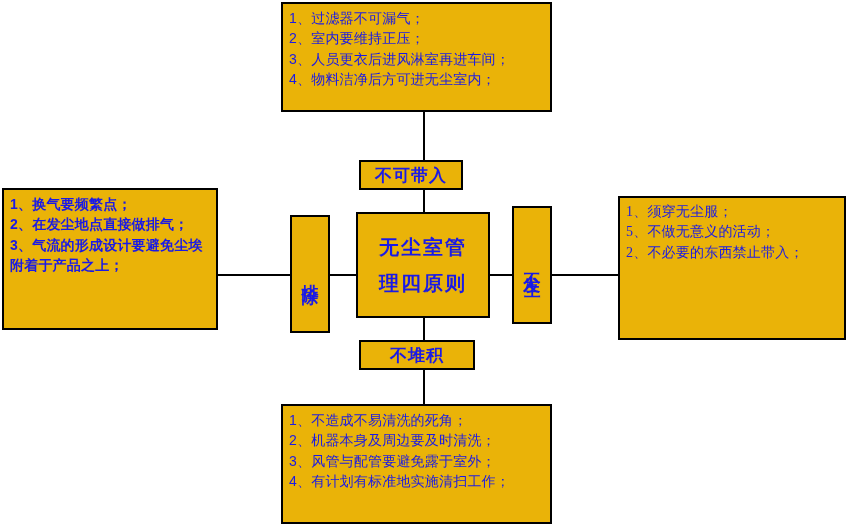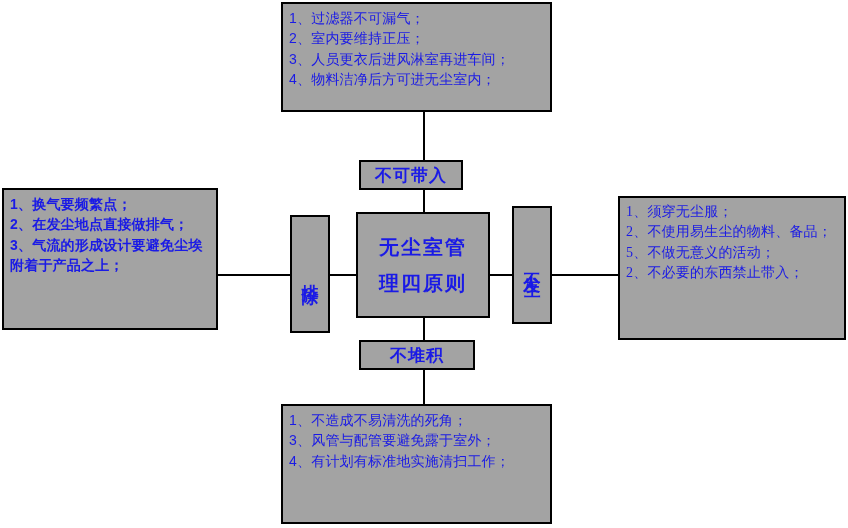--- a/index.html
+++ b/index.html
@@ -17,21 +17,21 @@
   #canvas {
     position: relative;
     width: 848px;
     height: 528px;
   }
 
   .box {
     position: absolute;
     box-sizing: border-box;
     border: 2px solid #000000;
-    background: #a3a3a3;
+    background: #eab308;
     color: #1a1ae6;
   }
 
   
   .notes {
     padding: 4px 5px 4px 6px;
     font-size: 14px;
     line-height: 1.45;
     letter-spacing: 0.2px;
   }
@@ -120,28 +120,28 @@
     <div>无尘室管</div>
     <div>理四原则</div>
   </div>
 
   <div class="box vertical" style="left:512px; top:206px; width:40px; height:118px;">
     <span>不发生</span>
   </div>
 
   <div class="box notes" style="left:618px; top:196px; width:228px; height:144px;font-family:Liberation Serif, serif;">
     <div>1、须穿无尘服；</div>
-    <div>2、不使用易生尘的物料、备品；</div>
     <div>5、不做无意义的活动；</div>
     <div>2、不必要的东西禁止带入；</div>
   </div>
 
   <div class="box label" style="left:359px; top:340px; width:116px; height:30px;">
     <span>不堆积</span>
   </div>
 
   <div class="box notes" style="left:281px; top:404px; width:271px; height:120px;">
     <div>1、不造成不易清洗的死角；</div>
+    <div>2、机器本身及周边要及时清洗；</div>
     <div>3、风管与配管要避免露于室外；</div>
     <div>4、有计划有标准地实施清扫工作；</div>
   </div>
 
 </div>
 
 </body></html>

